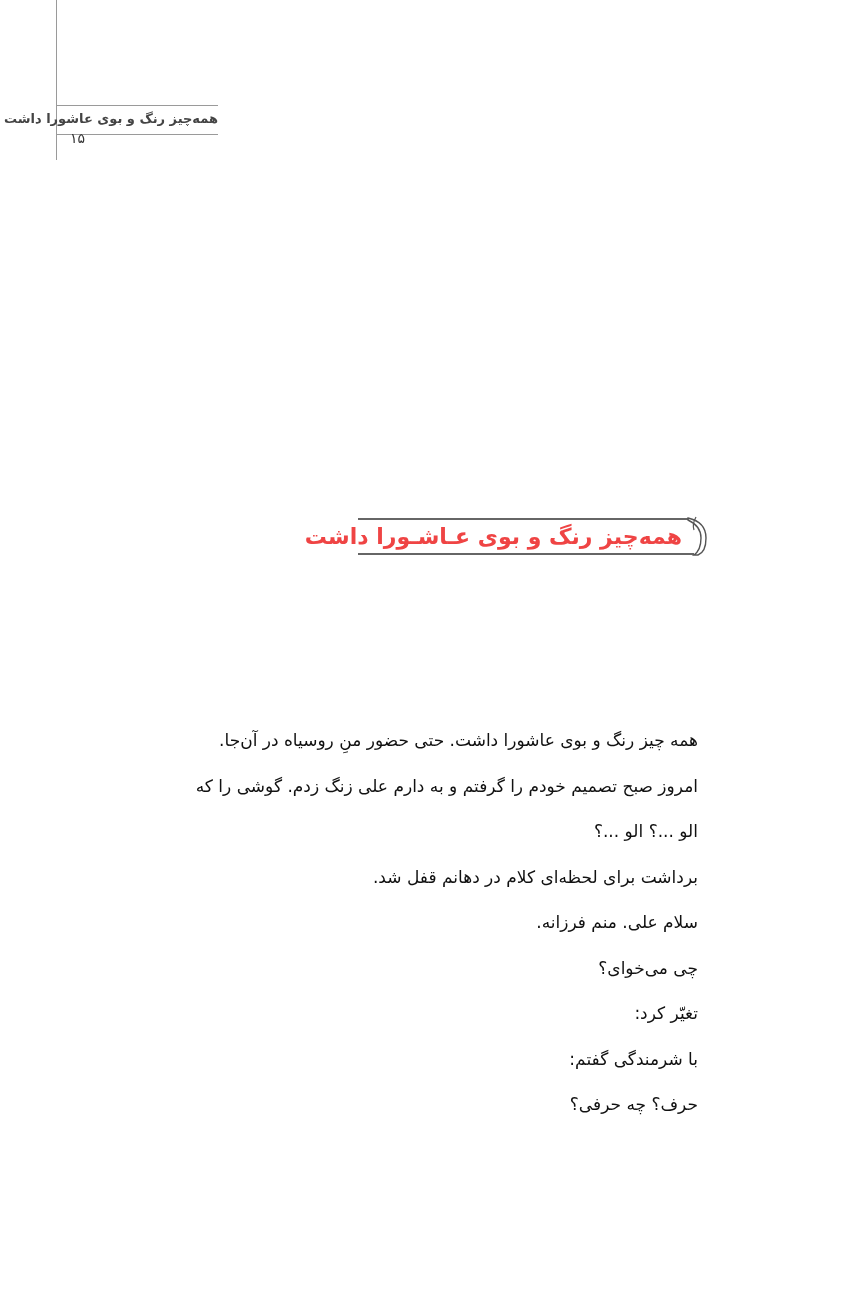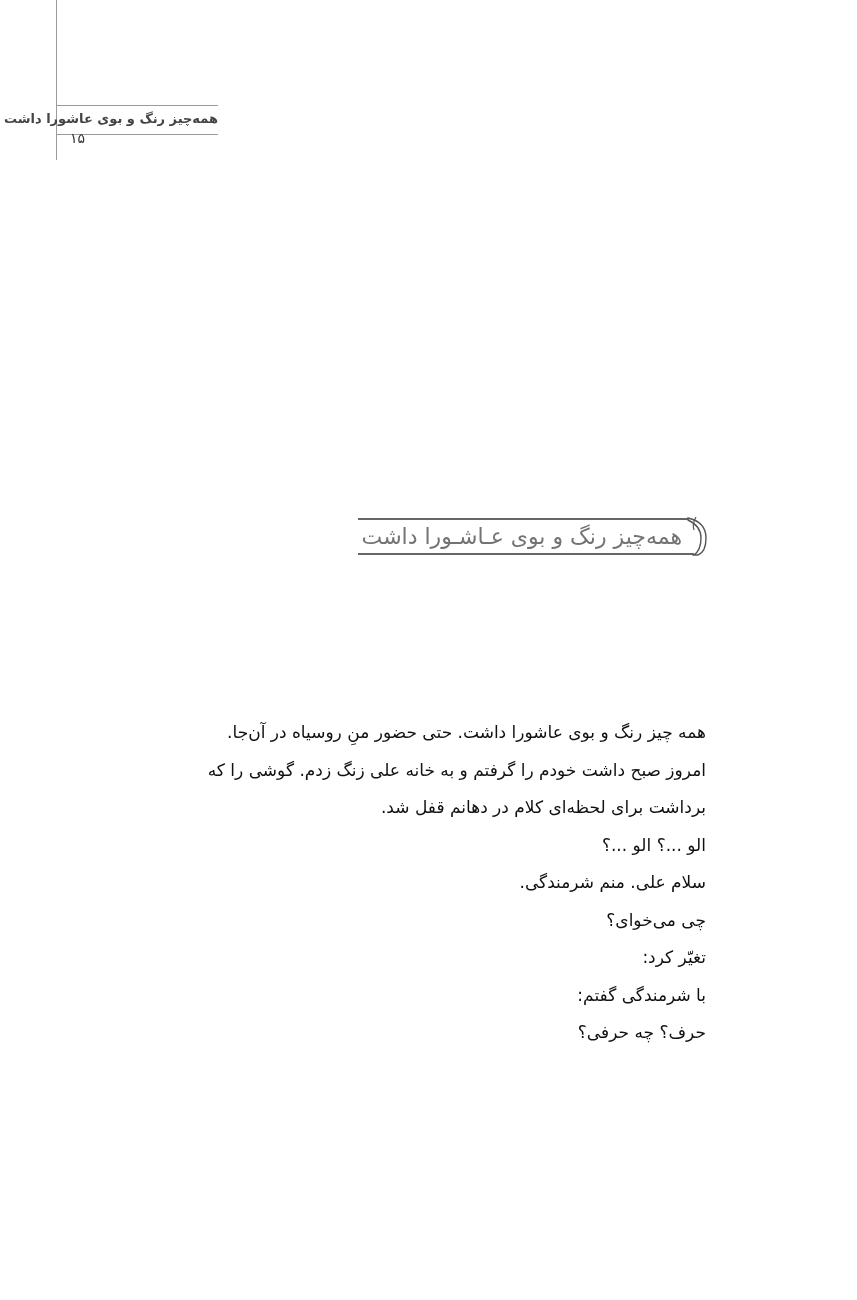--- a/index.html
+++ b/index.html
@@ -18,27 +18,27 @@
     position: absolute; left: 70px; top: 128px; font-size: 14px; color: #333; line-height: 20px;
   }
   .chapter {
     position: absolute; left: 358px; top: 516px; width: 350px; height: 40px;
   }
   .chapter .top-line { position: absolute; left: 0; top: 2px; width: 330px; height: 2px; background: #666; }
   .chapter .bottom-line { position: absolute; left: 0; top: 37px; width: 336px; height: 2px; background: #666; }
   .chapter .bracket { position: absolute; right: 0; top: 0; width: 22px; height: 40px; }
   .chapter .title {
     position: absolute; right: 26px; top: 4px; height: 33px; line-height: 33px;
-    direction: rtl; font-size: 22px; font-weight: normal; color: #737373; white-space: nowrap;
+    direction: rtl; font-size: 22px; font-weight: bold; color: #ef4444; white-space: nowrap;
   }
   .body-text {
     position: absolute; left: 200px; top: 712px; width: 510px;
     direction: rtl; text-align: right; font-size: 17px; line-height: 33.5px; color: #111;
   }
-  .body-text p { margin: 4px; white-space: nowrap; }
+  .body-text p { margin: 12px; white-space: nowrap; }
 </style>
 </head>
 <body>
 
 <div class="vline"></div>
 <div class="hline" style="top:105px"></div>
 <div class="running-title">همه‌چیز رنگ و بوی عاشورا داشت</div>
 <div class="hline" style="top:134px"></div>
 <div class="page-num">۱۵</div>
 
@@ -47,21 +47,21 @@
   <div class="title">همه‌چیز رنگ و بوی عـاشـورا داشت</div>
   <div class="bottom-line"></div>
   <svg class="bracket" viewBox="0 0 22 40">
     <path d="M2 2 Q 20 6 20 22 Q 20 36 12 39 L 8 39 Q 15 34 15 22 Q 15 10 2 4 Z" fill="none" stroke="#555" stroke-width="1.4"></path>
     <path d="M10 1 Q 6 8 8 14" fill="none" stroke="#555" stroke-width="1.2"></path>
   </svg>
 </div>
 
 <div class="body-text">
   <p>همه چیز رنگ و بوی عاشورا داشت. حتی حضور منِ روسیاه در آن‌جا.</p>
-  <p>امروز صبح داشت خودم را گرفتم و به خانه علی زنگ زدم. گوشی را که</p>
+  <p>امروز صبح تصمیم خودم را گرفتم و به دارم علی زنگ زدم. گوشی را که</p>
+  <p>الو ...؟ الو ...؟</p>
   <p>برداشت برای لحظه‌ای کلام در دهانم قفل شد.</p>
-  <p>الو ...؟ الو ...؟</p>
-  <p>سلام علی. منم شرمندگی.</p>
+  <p>سلام علی. منم فرزانه.</p>
   <p>چی می‌خوای؟</p>
   <p>تغیّر کرد:</p>
   <p>با شرمندگی گفتم:</p>
   <p>حرف؟ چه حرفی؟</p>
 </div>
 
 </body></html>

